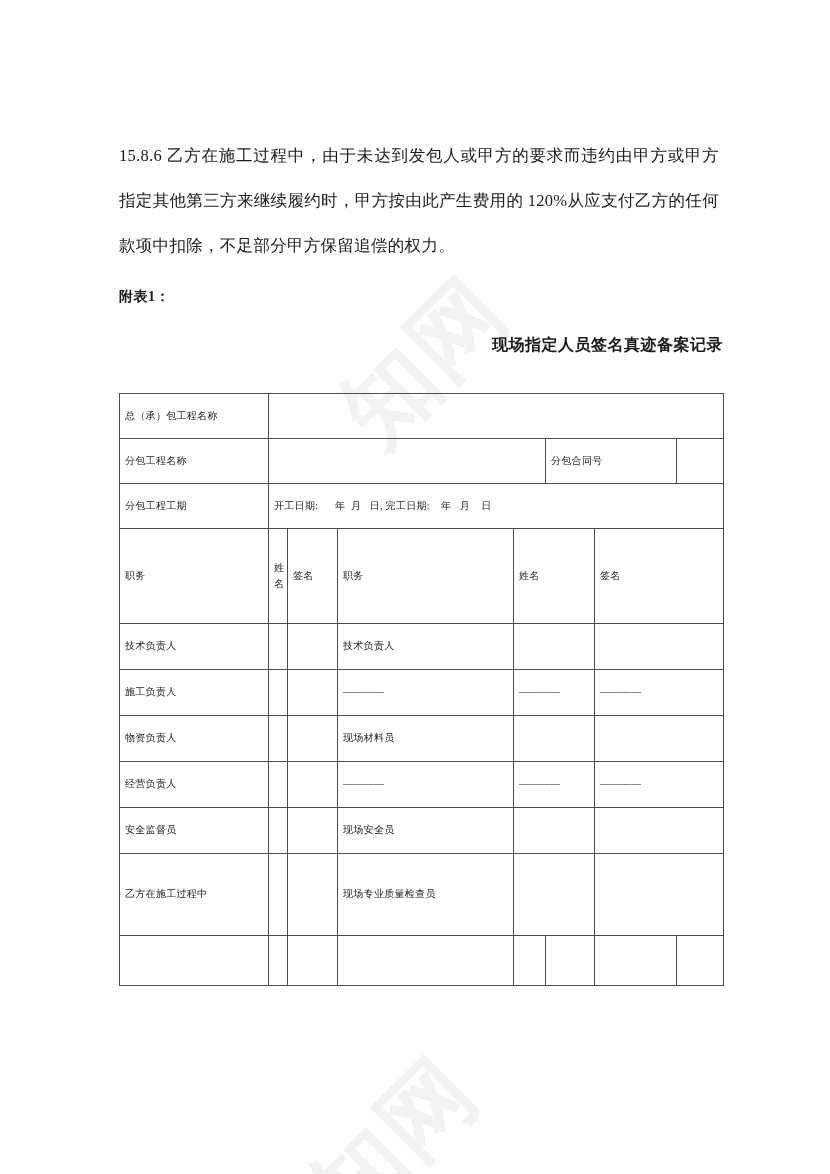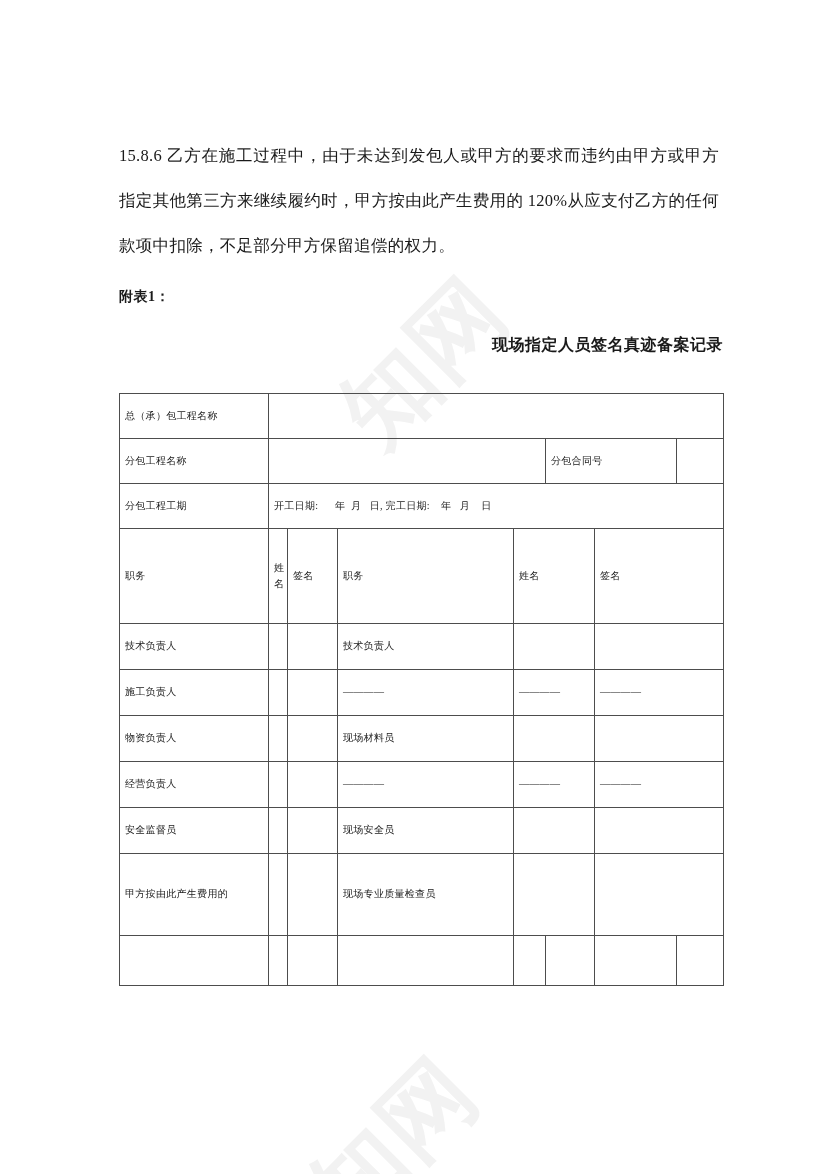--- a/index.html
+++ b/index.html
@@ -225,21 +225,21 @@
         <tr class="r-data">
           <td>安全监督员</td>
           <td class="c-narrow-name"></td>
           <td class="c-narrow-sign"></td>
           <td>现场安全员</td>
           <td colspan="2"></td>
           <td colspan="2"></td>
         </tr>
 
         <tr class="r-double">
-          <td style="vertical-align:middle">甲方按由此产生费用的</td>
+          <td style="vertical-align:middle">乙方在施工过程中</td>
           <td class="c-narrow-name"></td>
           <td class="c-narrow-sign"></td>
           <td>现场专业质量检查员</td>
           <td colspan="2"></td>
           <td colspan="2"></td>
         </tr>
 
         <tr class="r-blank">
           <td></td>
           <td class="c-narrow-name"></td>

